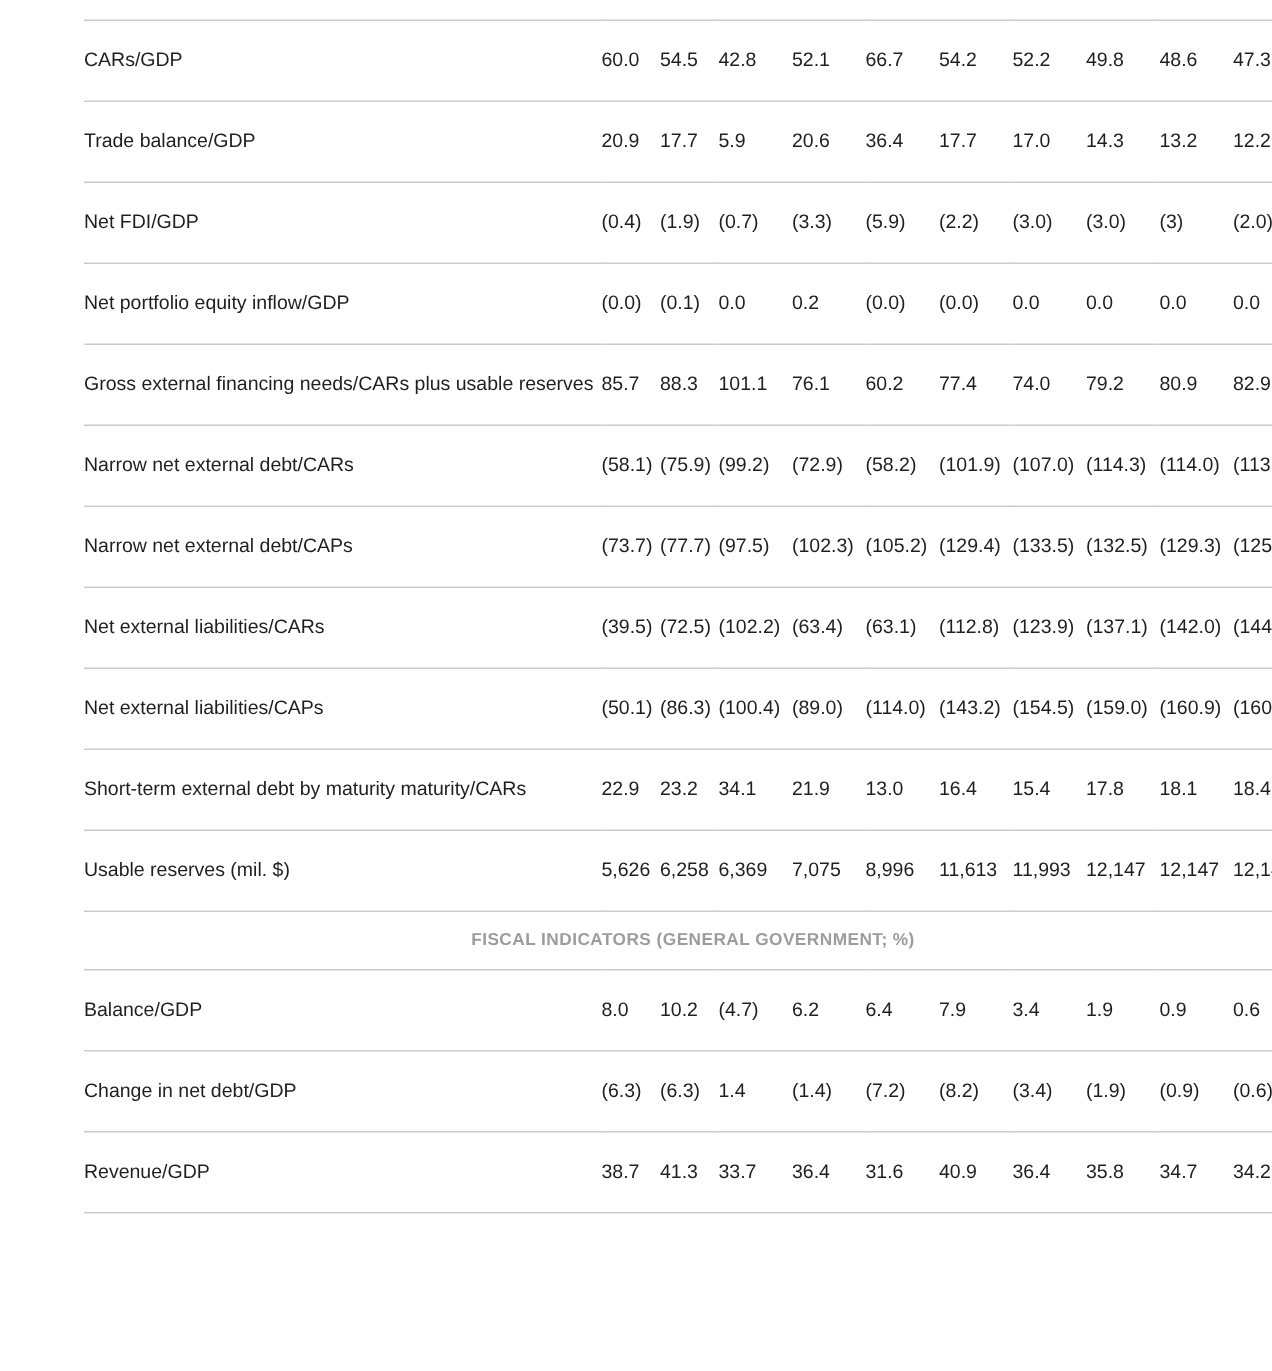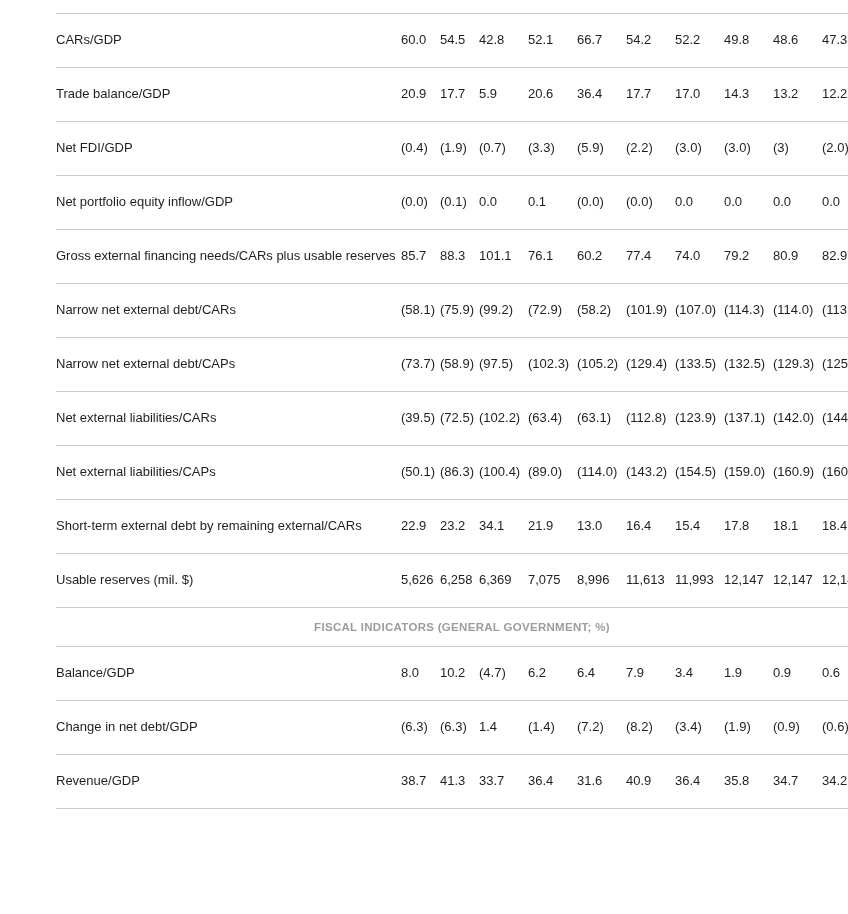--- a/index.html
+++ b/index.html
@@ -114,21 +114,21 @@
           <td class="val">(3.0)</td>
           <td class="val">(3.0)</td>
           <td class="val">(3)</td>
           <td class="val">(2.0)</td>
         </tr>
         <tr class="data-row">
           <td class="label">Net portfolio equity inflow/GDP</td>
           <td class="val">(0.0)</td>
           <td class="val">(0.1)</td>
           <td class="val">0.0</td>
-          <td class="val">0.1</td>
+          <td class="val">0.2</td>
           <td class="val">(0.0)</td>
           <td class="val">(0.0)</td>
           <td class="val">0.0</td>
           <td class="val">0.0</td>
           <td class="val">0.0</td>
           <td class="val">0.0</td>
         </tr>
         <tr class="data-row">
           <td class="label">Gross external financing needs/CARs plus usable reserves</td>
           <td class="val">85.7</td>
@@ -151,21 +151,21 @@
           <td class="val">(58.2)</td>
           <td class="val">(101.9)</td>
           <td class="val">(107.0)</td>
           <td class="val">(114.3)</td>
           <td class="val">(114.0)</td>
           <td class="val">(113.1)</td>
         </tr>
         <tr class="data-row">
           <td class="label">Narrow net external debt/CAPs</td>
           <td class="val">(73.7)</td>
-          <td class="val">(58.9)</td>
+          <td class="val">(77.7)</td>
           <td class="val">(97.5)</td>
           <td class="val">(102.3)</td>
           <td class="val">(105.2)</td>
           <td class="val">(129.4)</td>
           <td class="val">(133.5)</td>
           <td class="val">(132.5)</td>
           <td class="val">(129.3)</td>
           <td class="val">(125.3)</td>
         </tr>
         <tr class="data-row">
@@ -188,21 +188,21 @@
           <td class="val">(100.4)</td>
           <td class="val">(89.0)</td>
           <td class="val">(114.0)</td>
           <td class="val">(143.2)</td>
           <td class="val">(154.5)</td>
           <td class="val">(159.0)</td>
           <td class="val">(160.9)</td>
           <td class="val">(160.5)</td>
         </tr>
         <tr class="data-row">
-          <td class="label">Short-term external debt by remaining external/CARs</td>
+          <td class="label">Short-term external debt by maturity maturity/CARs</td>
           <td class="val">22.9</td>
           <td class="val">23.2</td>
           <td class="val">34.1</td>
           <td class="val">21.9</td>
           <td class="val">13.0</td>
           <td class="val">16.4</td>
           <td class="val">15.4</td>
           <td class="val">17.8</td>
           <td class="val">18.1</td>
           <td class="val">18.4</td>

